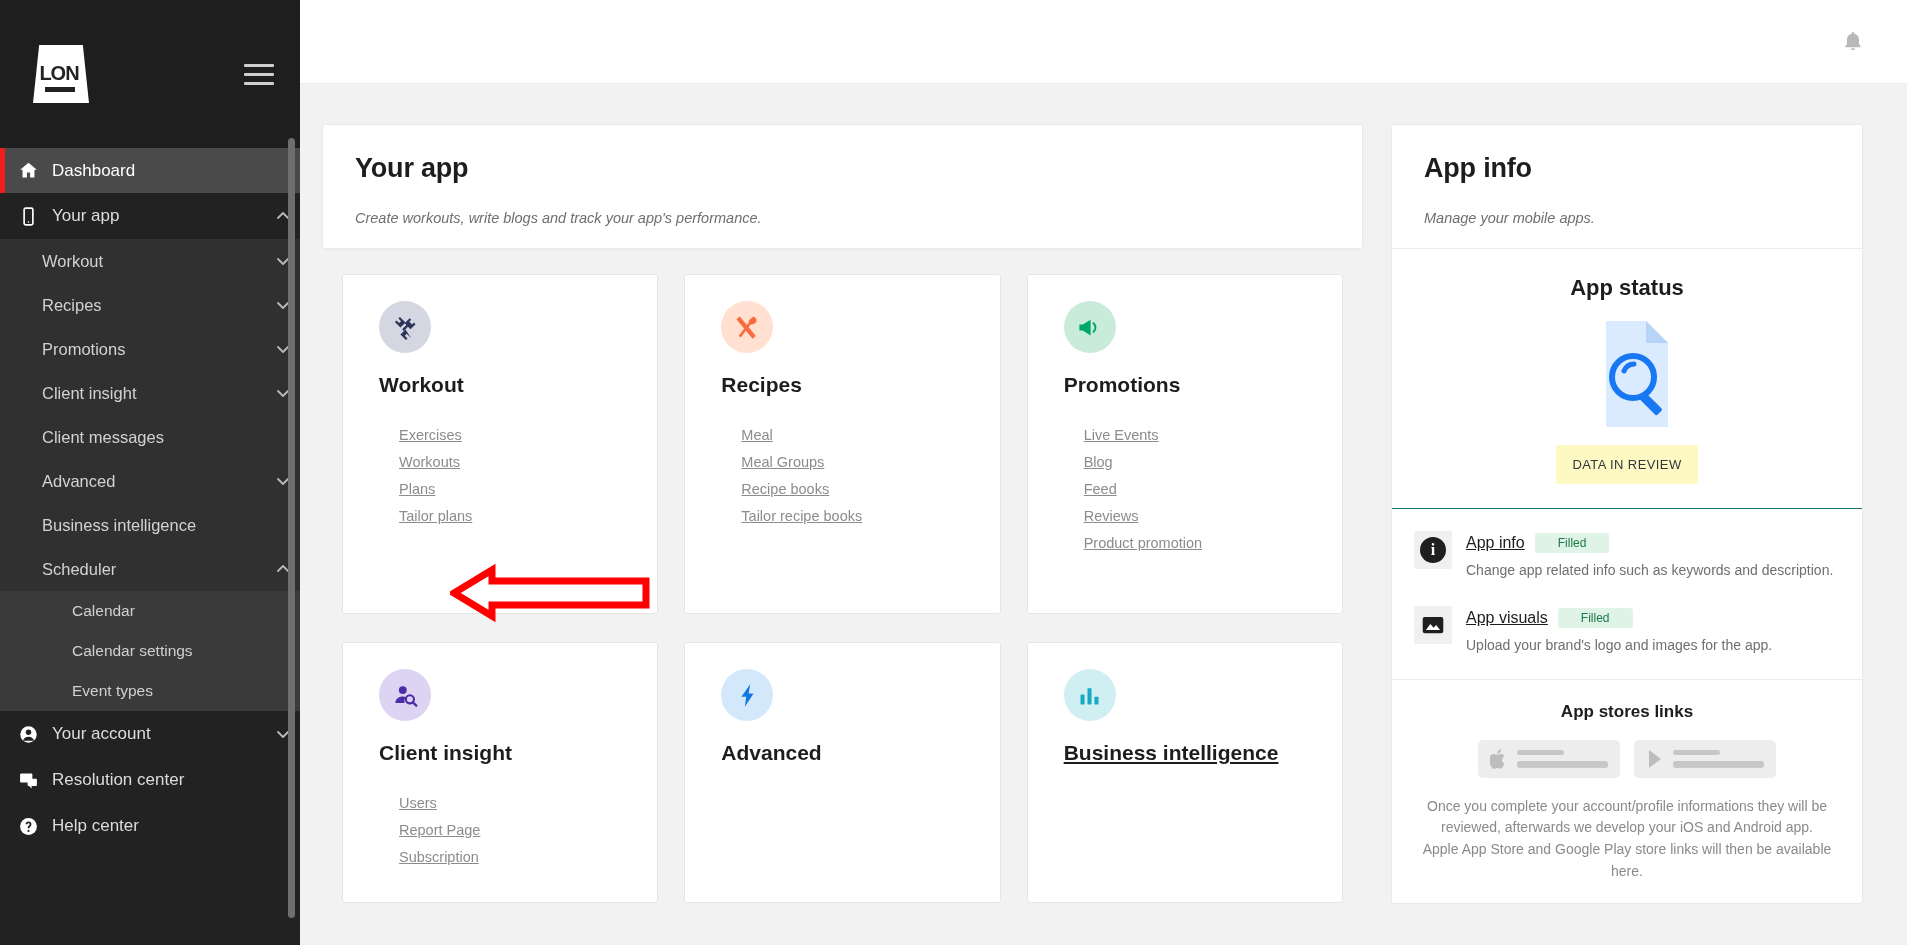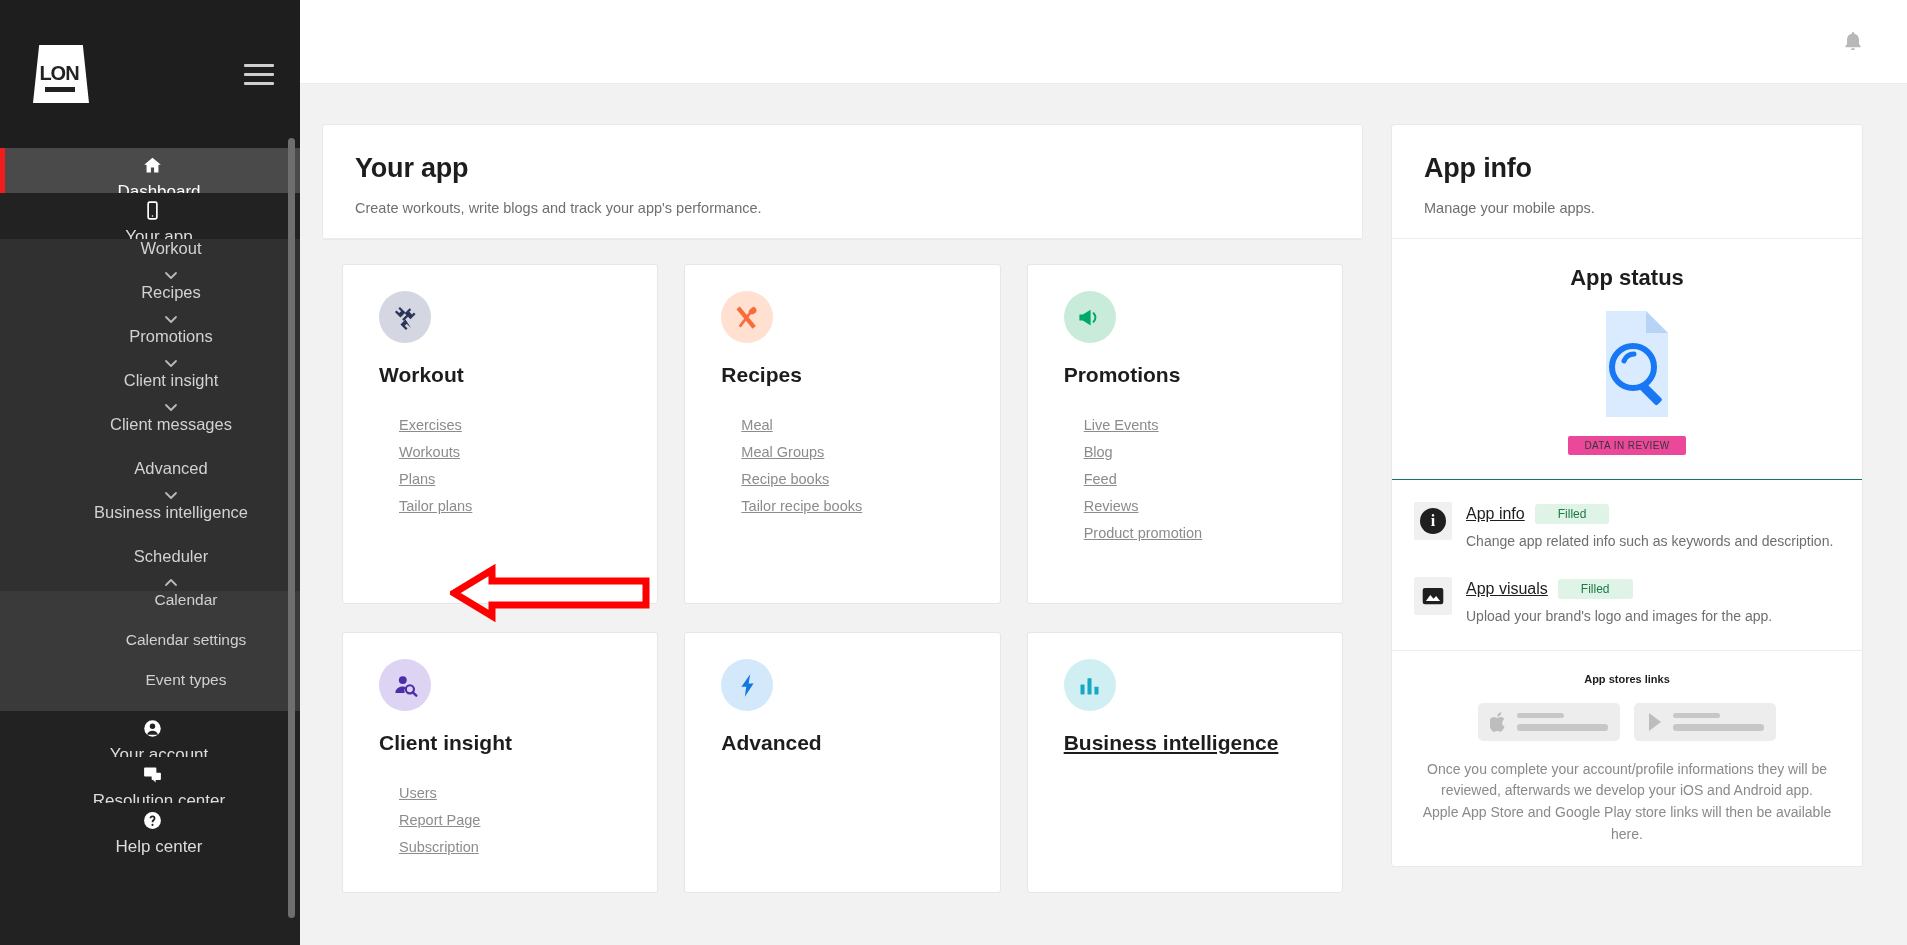--- a/index.html
+++ b/index.html
@@ -53,21 +53,20 @@
 
   .nav-item {
     position: relative;
     height: 45px;
     display: flex; align-items: center;
     padding-left: 18px;
     color: #dcdcdc;
     font-size: 17px;
     cursor: pointer;
     user-select: none;
-    flex-direction: column;
   }
   .nav-item .ico {
     width: 34px; flex: 0 0 34px;
     display: flex; align-items: center; justify-content: flex-start;
     color: #ffffff;
   }
   .nav-item .lbl { flex: 1 1 auto; }
   .nav-item .chev { width: 34px; flex: 0 0 34px; display: flex; align-items: center; justify-content: center; }
   .nav-item.active {
     background: #4a4a4a;
@@ -123,21 +122,21 @@
   .col-left { flex: 1 1 auto; display: flex; flex-direction: column; }
   .col-right { flex: 0 0 472px; display: flex; flex-direction: column; }
 
   .panel {
     background: #ffffff;
     border: 1px solid #e9e9e9;
     border-radius: 3px;
   }
   .panel-head { padding: 28px 32px 22px 32px; border-bottom: 1px solid #ededed; }
   .panel-title { font-size: 27px; font-weight: 700; color: #1d1d1d; letter-spacing: -0.2px; }
-  .panel-sub { font-size: 14.5px; color: #6f6f6f; margin-top: 16px; }
+  .panel-sub { font-size: 14.5px; color: #6f6f6f; margin-top: 26px; font-style: italic; }
 
   .cards-wrap { padding: 24px 20px 0 20px; }
   .cards-row { display: flex; gap: 26px; }
   .cards-row + .cards-row { margin-top: 28px; }
 
   .card {
     flex: 1 1 0;
     background: #fff;
     border: 1px solid #e6e6e6;
     border-radius: 3px;
@@ -161,25 +160,25 @@
     cursor: pointer;
     margin-left: 20px;
   }
 
   
   .status-block { padding: 26px 26px 24px 26px; text-align: center; border-bottom: 1px solid #0f766e;}
   .status-title { font-size: 22px; font-weight: 700; color: #1d1d1d; margin-bottom: 18px; }
   .status-art { display:flex; justify-content:center; margin-bottom: 16px; }
   .status-badge {
     display: inline-block;
-    background: #ec4899;
+    background: #fef9c3;
     color: #33373c;
-    font-size: 10px;
+    font-size: 13px;
     letter-spacing: 0.4px;
-    padding: 4px 16px;
+    padding: 12px 16px;
     border-radius: 2px;
   }
   .info-rows { padding: 22px 26px 18px 22px; border-bottom: 1px solid #ededed; }
   .info-row { display: flex; gap: 14px; margin-bottom: 26px; }
   .info-row:last-child { margin-bottom: 6px; }
   .info-ico {
     flex: 0 0 38px; width: 38px; height: 38px;
     background: #f0f0f0; border-radius: 2px;
     display:flex; align-items:center; justify-content:center;
   }
@@ -192,21 +191,21 @@
   .info-body { flex: 1 1 auto; padding-top: 2px;}
   .info-head { display: flex; align-items: center; gap: 10px; }
   .info-link { font-size: 16px; color: #1d1d1d; text-decoration: underline; cursor: pointer; }
   .pill {
     font-size: 12px; color: #1b7a46; background: #dff3e6;
     padding: 3px 23px; border-radius: 3px;
   }
   .info-desc { font-size: 14px; color: #6f6f6f; margin-top: 8px; line-height: 1.35; }
 
   .stores { padding: 22px 30px 20px 30px; text-align: center; }
-  .stores-title { font-size: 11px; font-weight: 700; color: #1d1d1d; margin-bottom: 18px; }
+  .stores-title { font-size: 17px; font-weight: 700; color: #1d1d1d; margin-bottom: 18px; }
   .store-btns { display:flex; gap: 14px; justify-content:center; margin-bottom: 18px; }
   .store-btn {
     width: 142px; height: 38px; background: #ededed; border-radius: 5px;
     display:flex; align-items:center; gap: 9px; padding: 0 12px;
     cursor: pointer;
   }
   .store-lines { display:flex; flex-direction:column; gap:6px; flex:1 1 auto;}
   .store-lines i { display:block; background:#c7c7c7; border-radius:3px; height:5px; }
   .store-lines i.s { width: 52%; }
   .store-lines i.l { width: 100%; height: 7px; }

